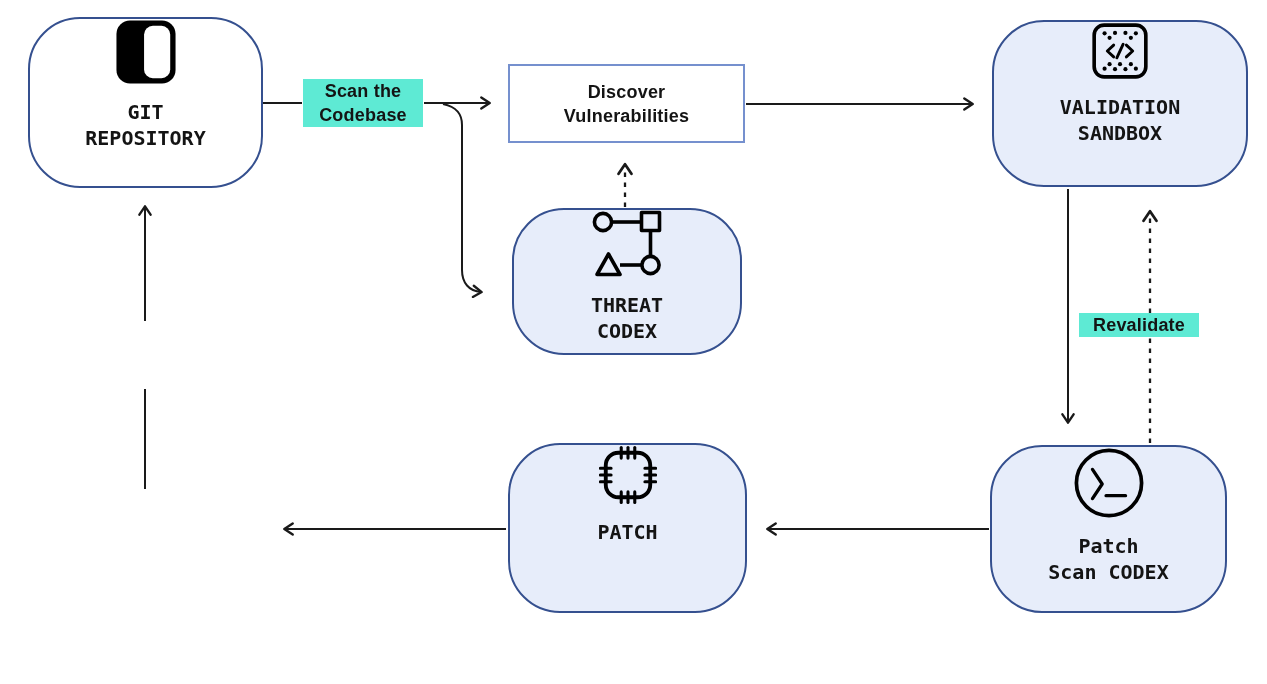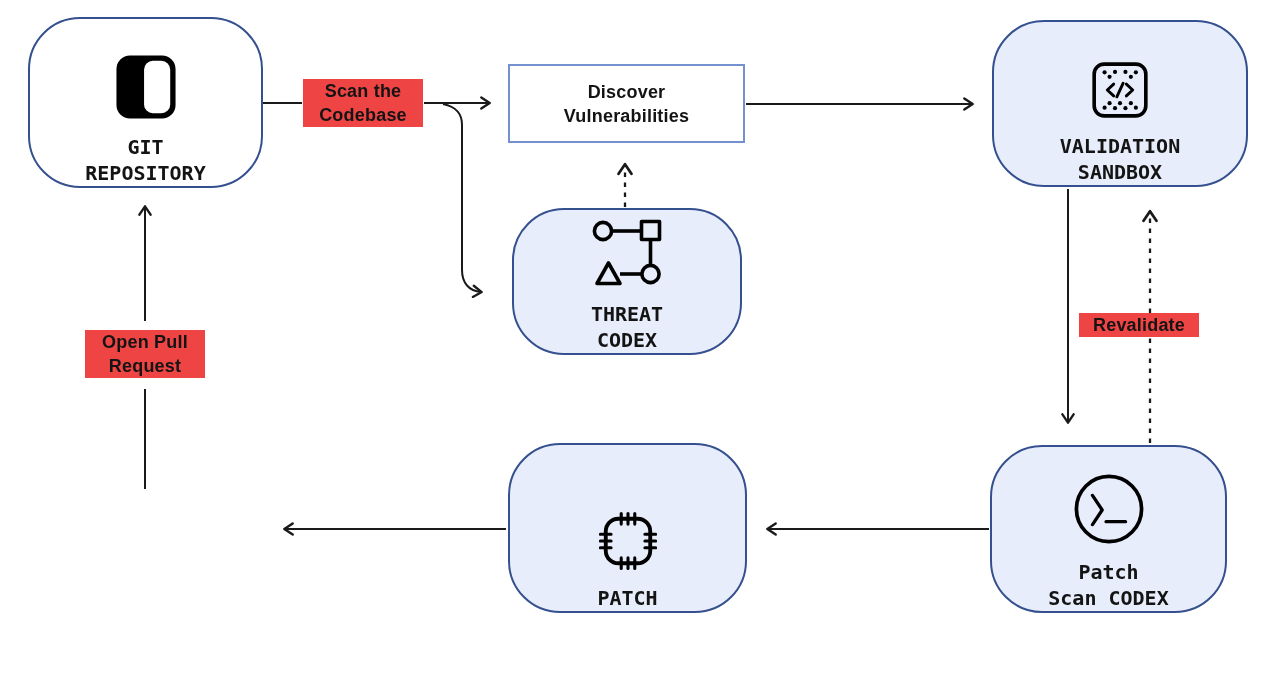--- a/index.html
+++ b/index.html
@@ -12,42 +12,42 @@
   }
   html,body{margin:0;padding:0;background:#fff;}
   .canvas{
     position:relative;width:1267px;height:684px;background:#fff;overflow:hidden;
     font-family:"Liberation Sans",sans-serif;color:var(--text);
   }
   .edges{position:absolute;left:0;top:0;width:1267px;height:684px;z-index:1;}
   .edges path,.edges line{stroke:var(--arrow);}
   .node{
     position:absolute;z-index:2;box-sizing:border-box;
-    display:flex;flex-direction:column;align-items:center;justify-content:flex-end;
+    display:flex;flex-direction:column;align-items:center;justify-content:flex-start;
     border:2px solid var(--node-border);border-radius:52px;
   }
   .node.filled{background:var(--node-fill);}
   .node.white{background:var(--white-fill);}
   .node .icon{display:block;margin-bottom:14px;}
   .node-label{
     font-family:"DejaVu Sans Mono","Liberation Mono",monospace;
     font-weight:bold;font-size:20px;line-height:26px;text-align:center;
     color:var(--text);letter-spacing:0;white-space:pre;
   }
   .rect-box{
     position:absolute;z-index:2;box-sizing:border-box;
     display:flex;flex-direction:column;align-items:center;justify-content:center;
     border:2px solid var(--rect-border);background:var(--white-fill);
   }
   .sans-label{
     font-weight:bold;font-size:18px;line-height:24px;text-align:center;
     color:var(--text);letter-spacing:.2px;
   }
   .edge-label{
-    position:absolute;z-index:3;text-align:center;background:#ef4444;
+    position:absolute;z-index:3;text-align:center;background:#5eead4;
     font-weight:bold;font-size:18px;line-height:24px;color:var(--text);letter-spacing:.2px;
   }
   .icon svg{display:block;}
 </style>
 </head>
 <body>
 
 <div class="canvas">
 
   <svg class="edges" viewBox="0 0 1267 684" fill="none">
@@ -178,18 +178,14 @@
 
   <div class="edge-label" style="left:303px;top:79px;width:120px;">
     <div>Scan the</div>
     <div>Codebase</div>
   </div>
 
   <div class="edge-label" style="left:1079px;top:313px;width:120px;">
     <div>Revalidate</div>
   </div>
 
-  <div class="edge-label" style="left:85px;top:330px;width:120px;">
-    <div>Open Pull</div>
-    <div>Request</div>
-  </div>
 
 </div>
 
 </body></html>

